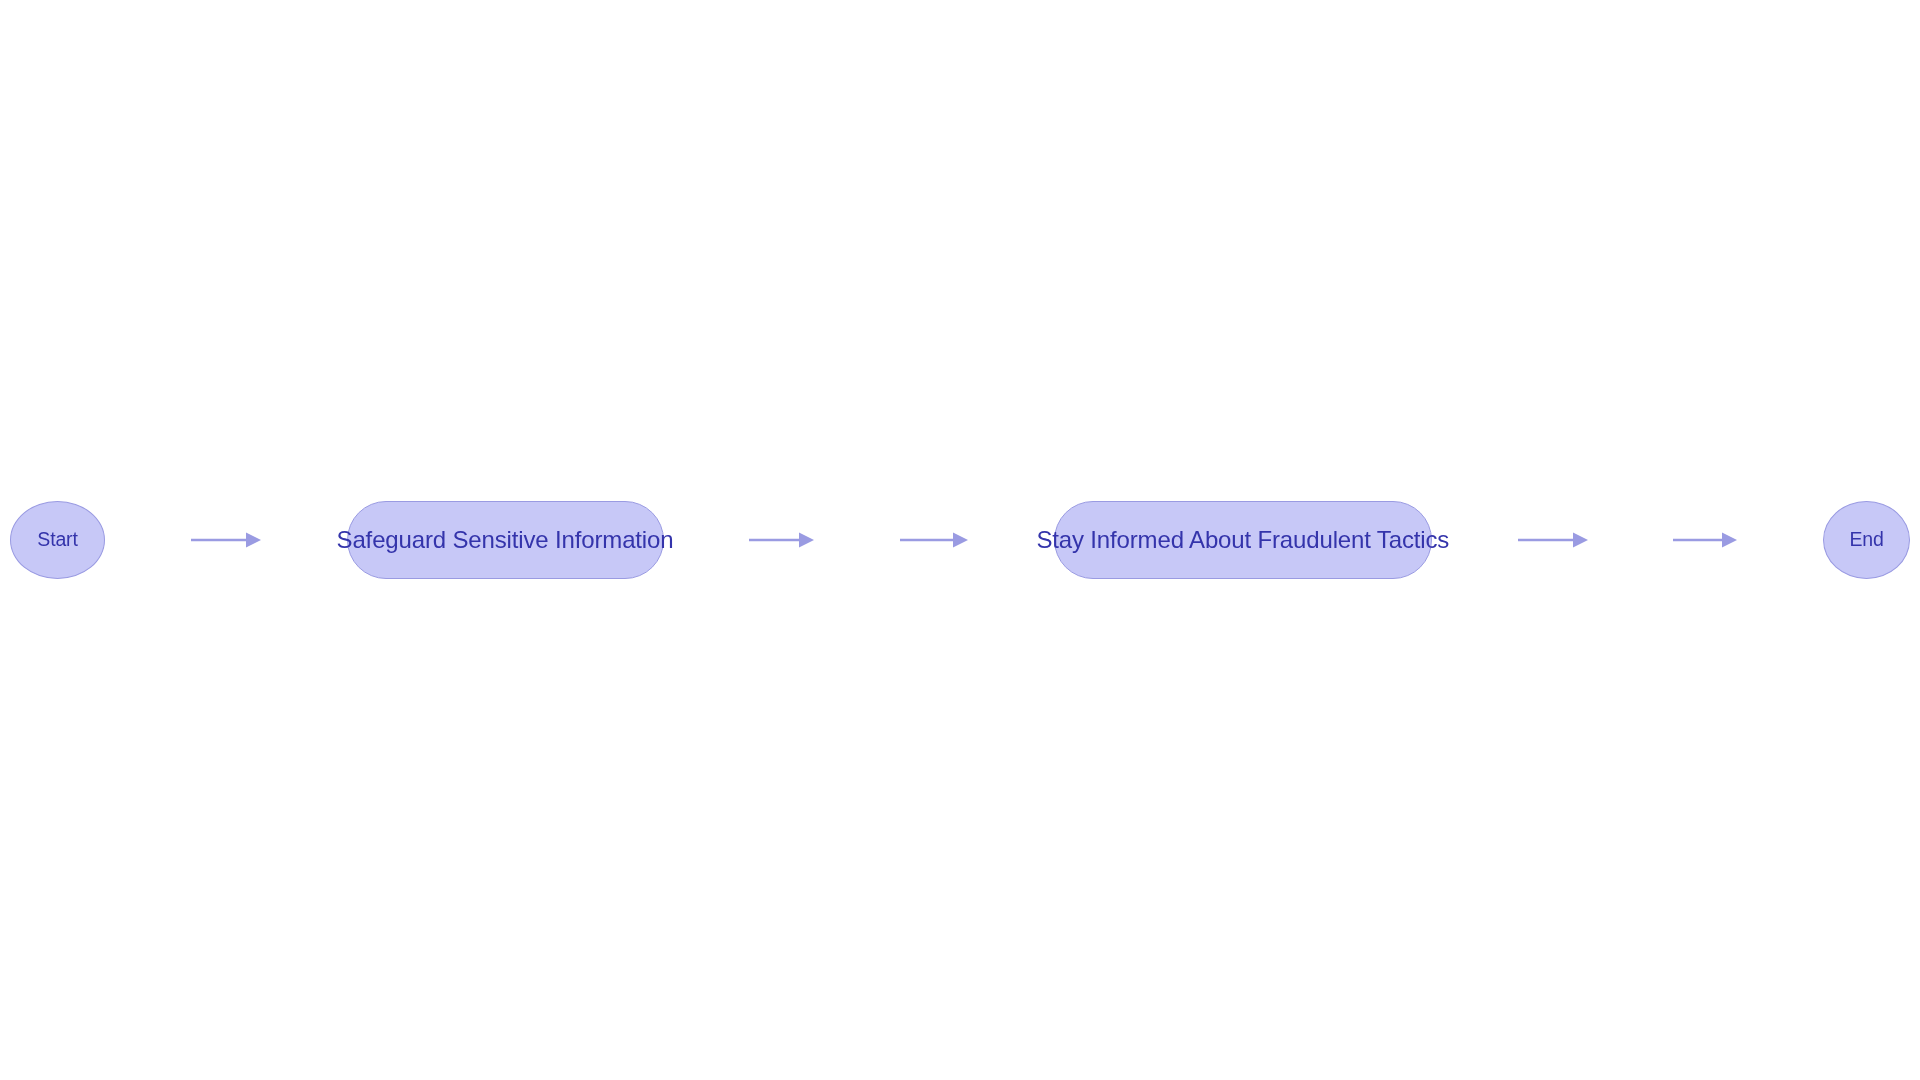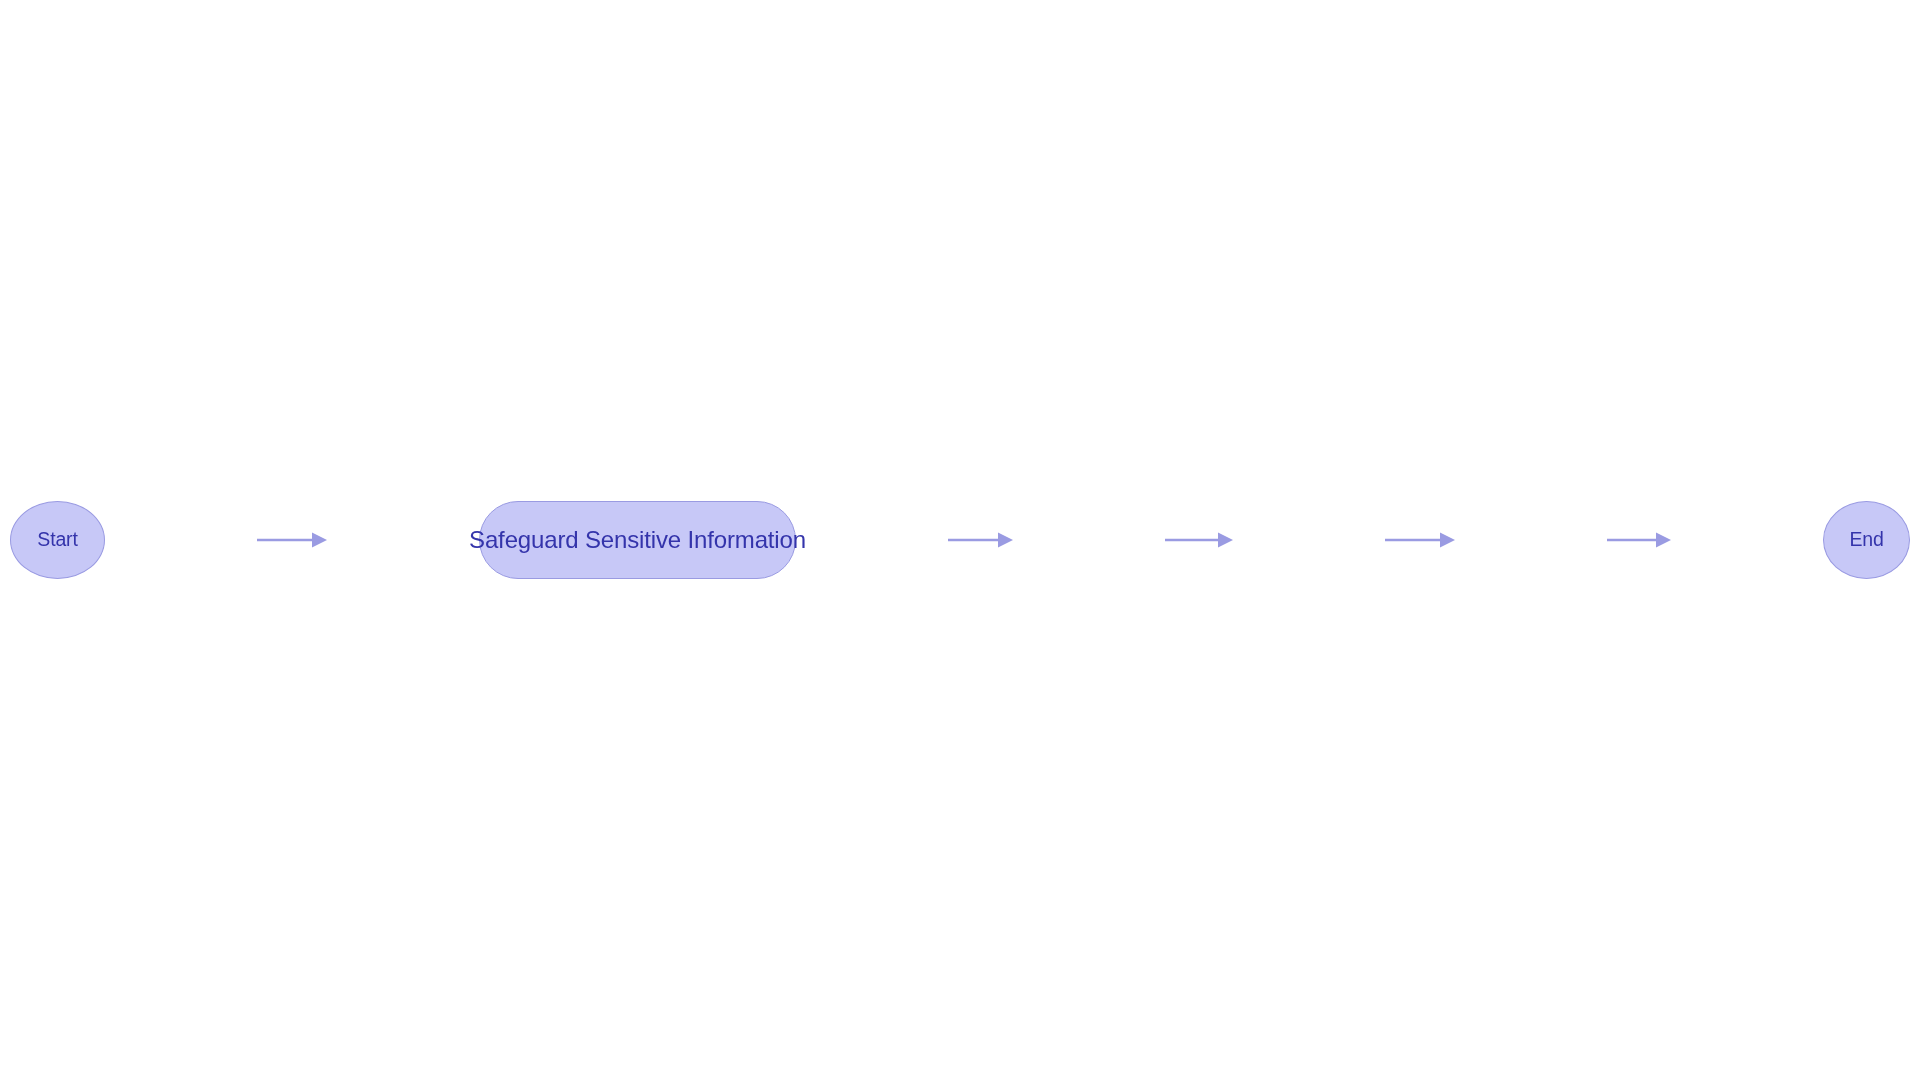--- a/index.html
+++ b/index.html
@@ -110,20 +110,23 @@
           <line x1="0" y1="12" x2="50" y2="12" stroke="#9a9be2" stroke-width="2.6"></line>
           <polygon points="50,4.5 65,12 50,19.5" fill="#9a9be2"></polygon>
         </svg>
       </div>
       <div class="connector" style="width: 68px;">
         <svg width="68" height="24" viewBox="0 0 68 24">
           <line x1="0" y1="12" x2="53" y2="12" stroke="#9a9be2" stroke-width="2.6"></line>
           <polygon points="53,4.5 68,12 53,19.5" fill="#9a9be2"></polygon>
         </svg>
       </div>
+      <div class="node process" style="width: 378px;">
+        <span class="node-label">Stay Informed About Fraudulent Tactics</span>
+      </div>
       <div class="connector" style="width: 70px;">
         <svg width="70" height="24" viewBox="0 0 70 24">
           <line x1="0" y1="12" x2="55" y2="12" stroke="#9a9be2" stroke-width="2.6"></line>
           <polygon points="55,4.5 70,12 55,19.5" fill="#9a9be2"></polygon>
         </svg>
       </div>
       <div class="connector" style="width: 64px;">
         <svg width="64" height="24" viewBox="0 0 64 24">
           <line x1="0" y1="12" x2="49" y2="12" stroke="#9a9be2" stroke-width="2.6"></line>
           <polygon points="49,4.5 64,12 49,19.5" fill="#9a9be2"></polygon>

